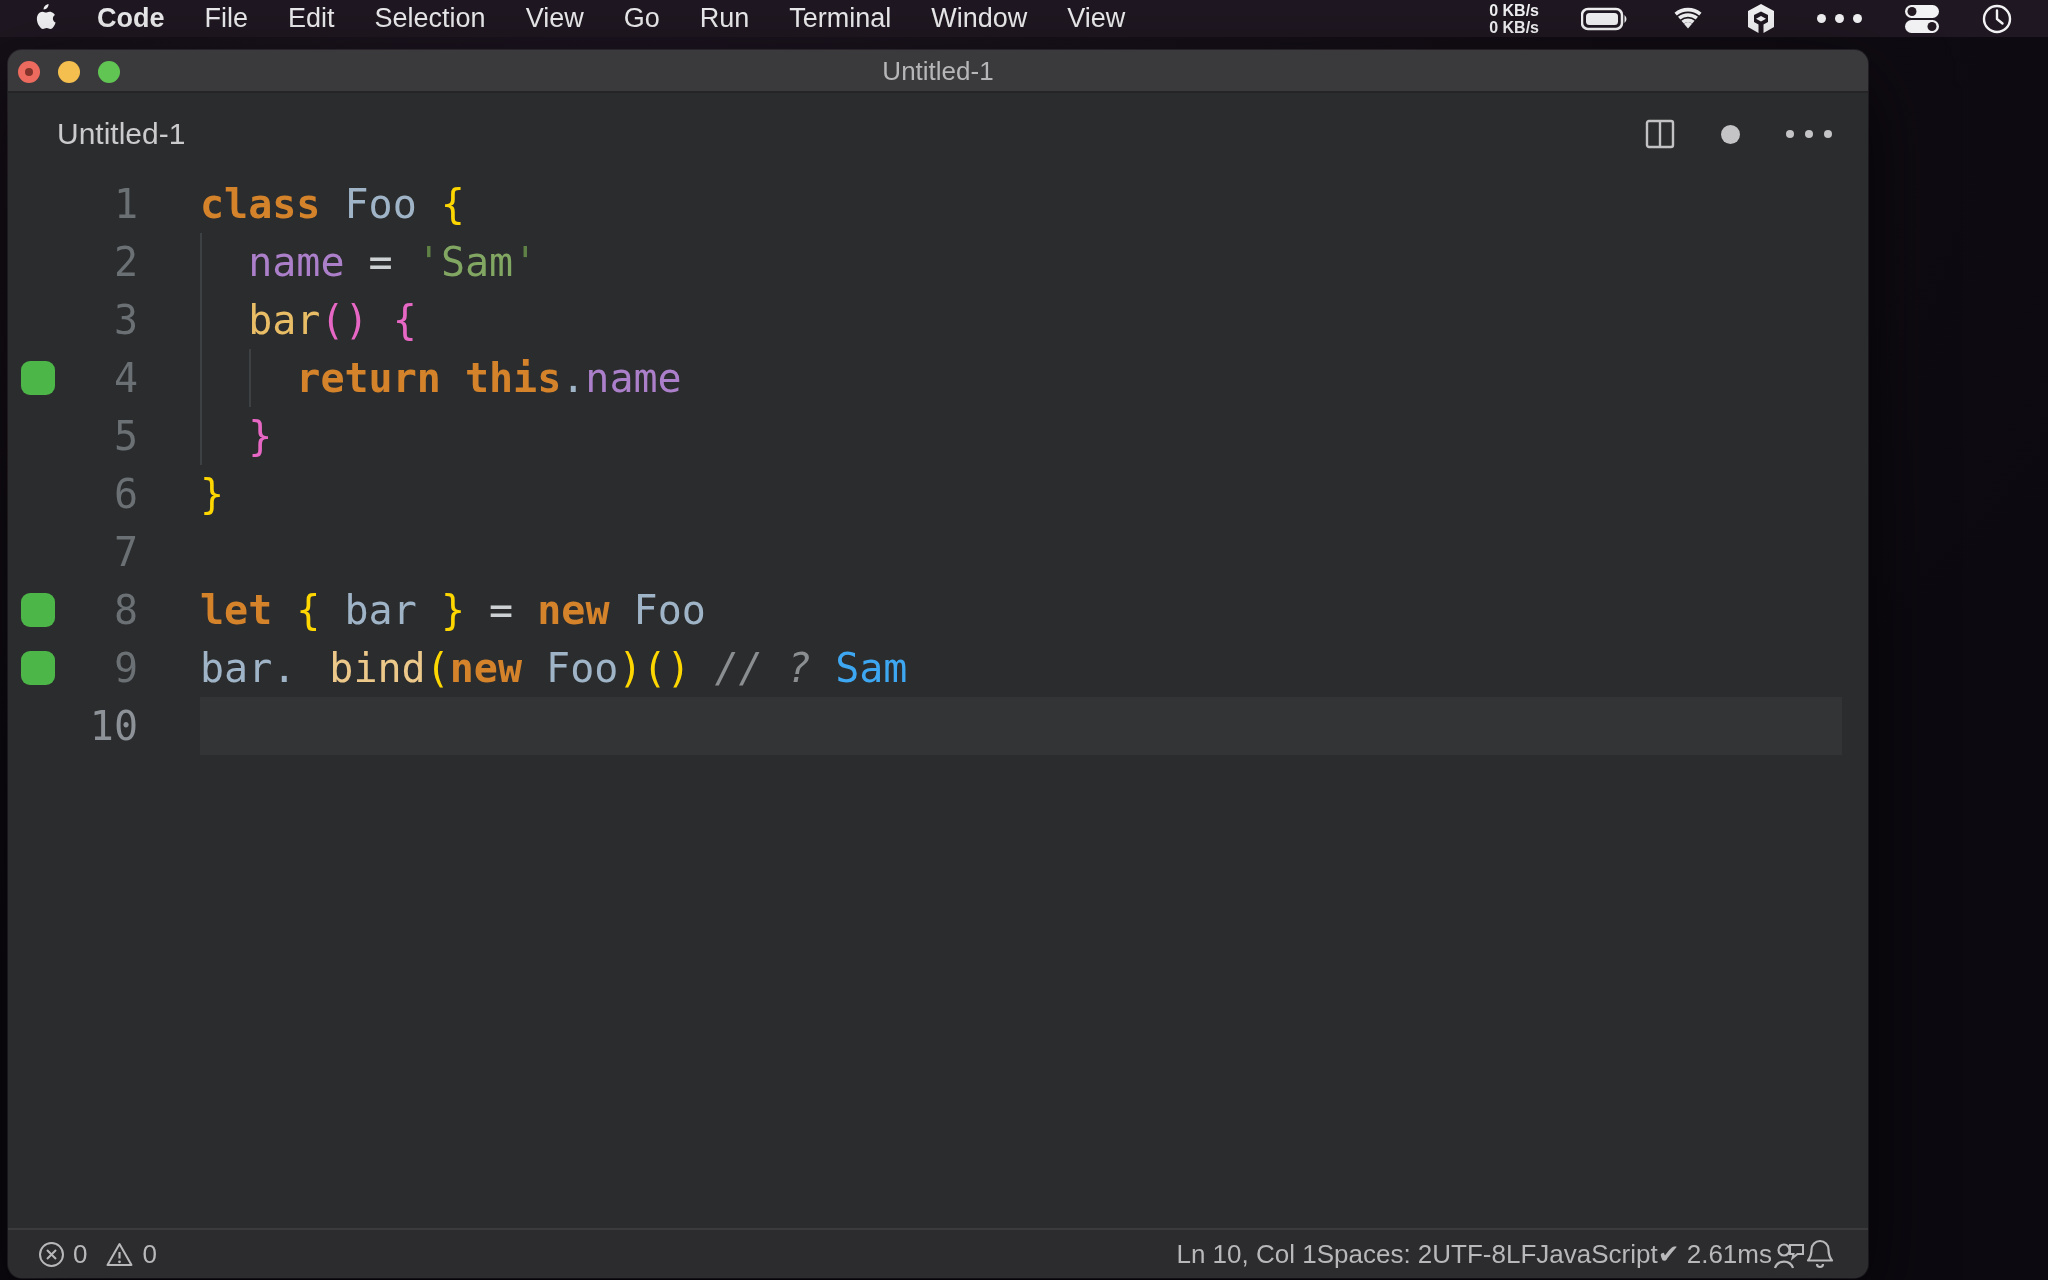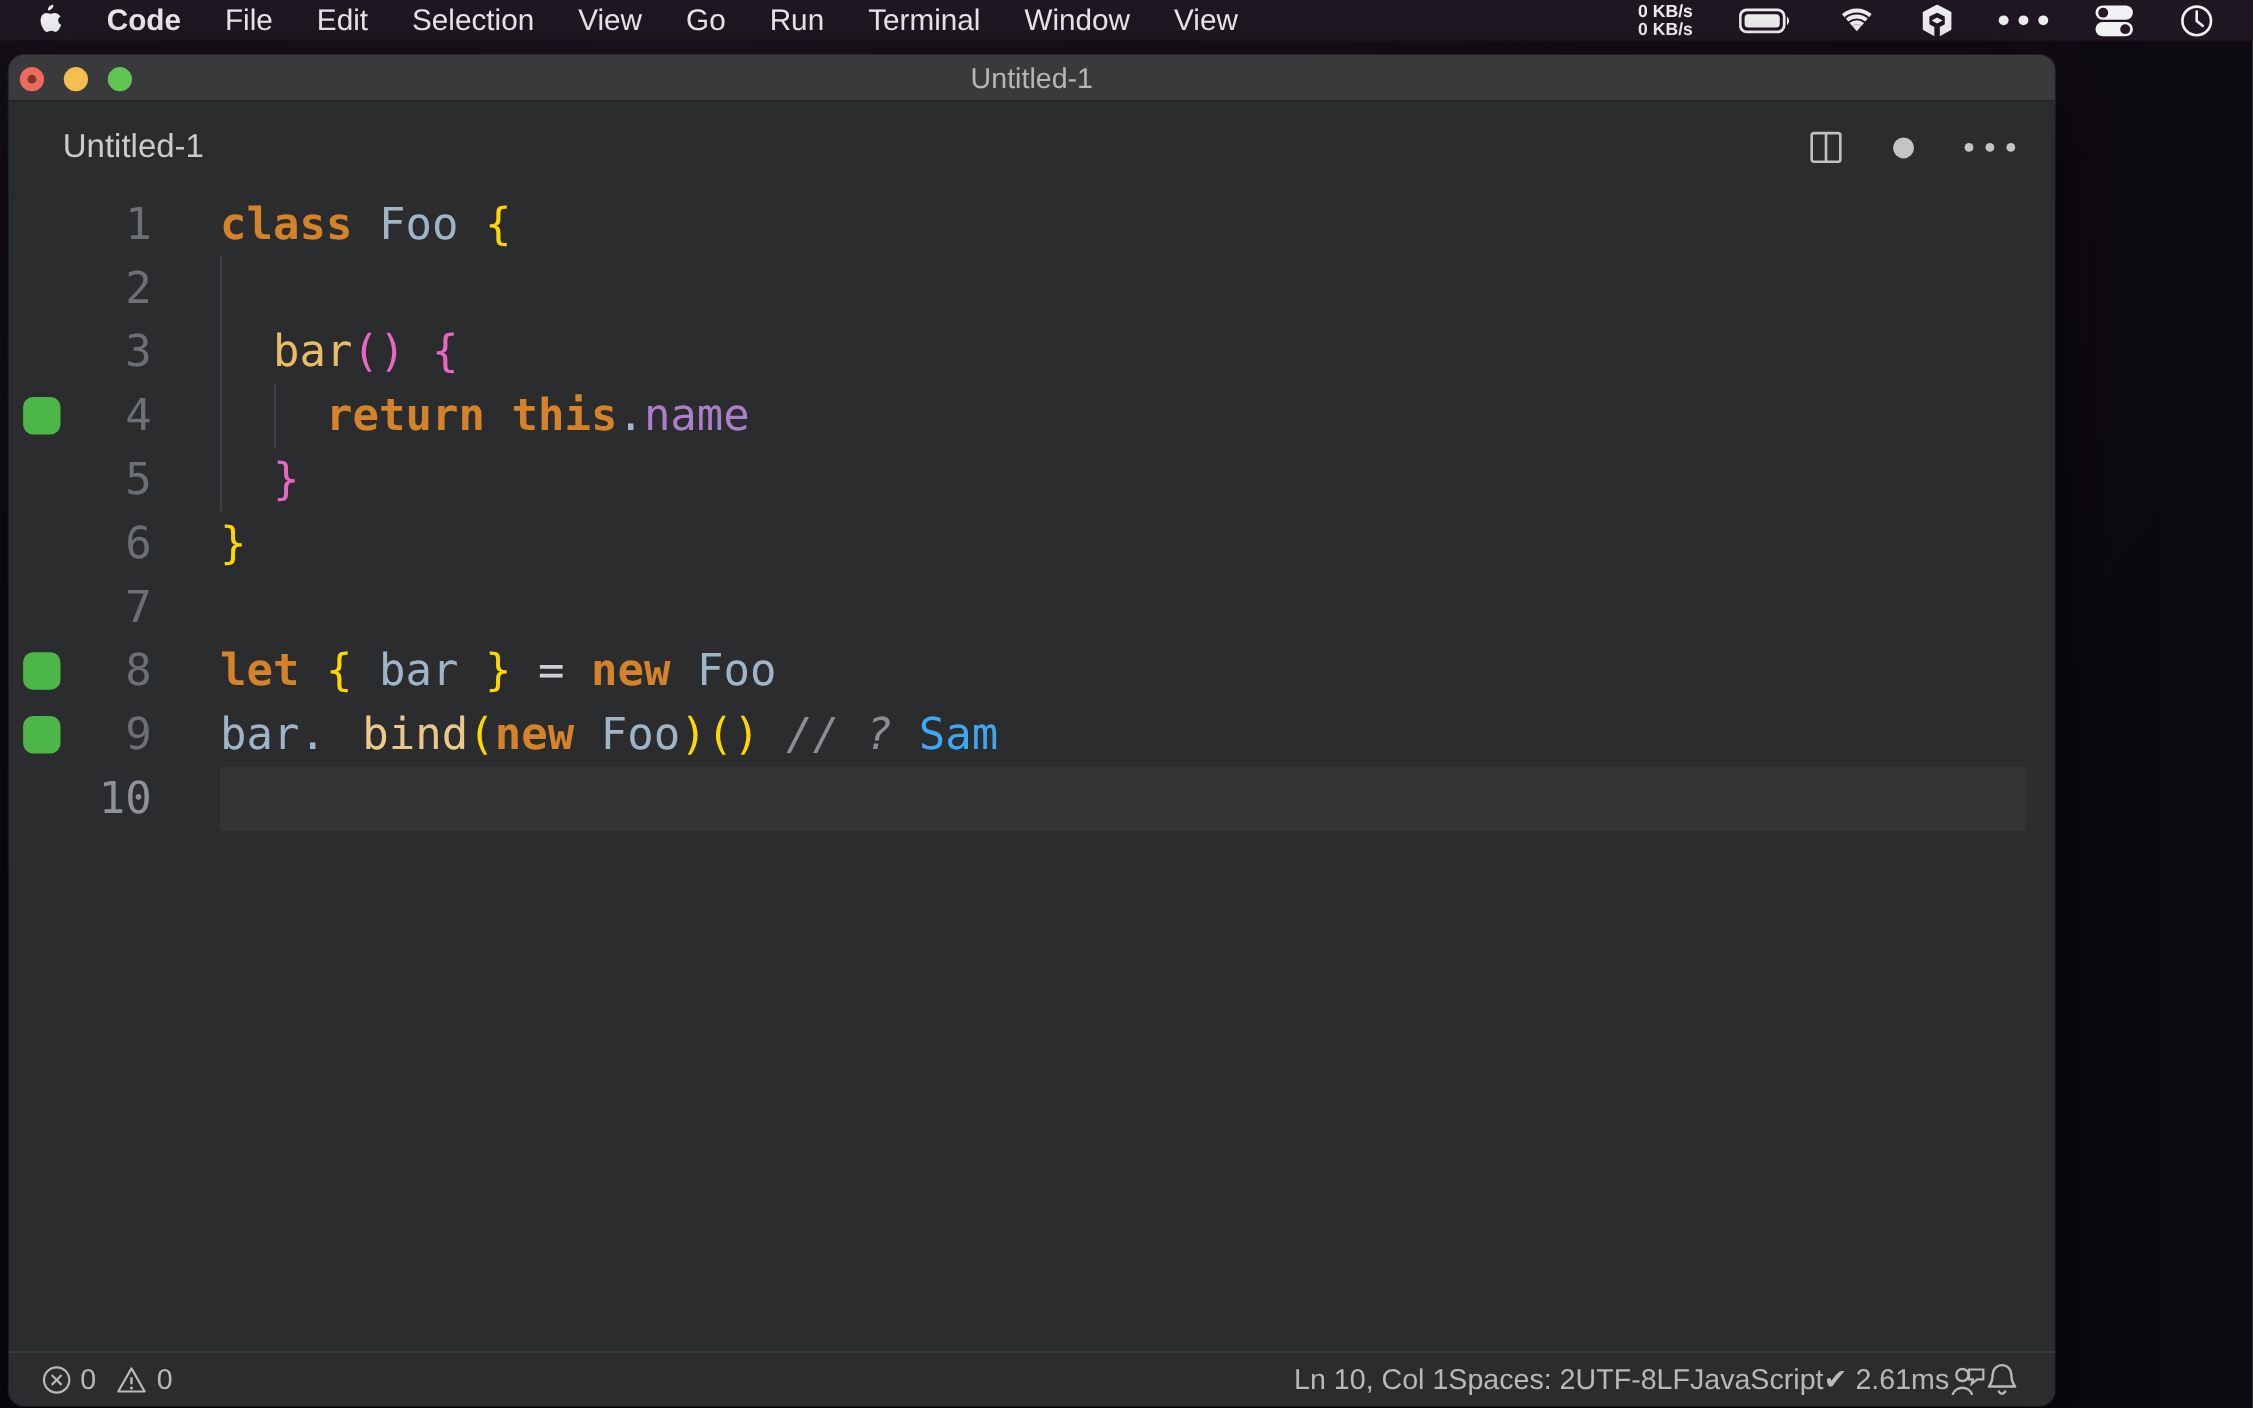--- a/index.html
+++ b/index.html
@@ -205,20 +205,21 @@
 
   <div class="editor-body">
     <div class="guide g0"></div>
     <div class="guide g1"></div>
   <div class="row">
         <span class="num">1</span>
         <span class="code"><span class="tk-kw">class</span><span class="tk-pl"> </span><span class="tk-ty">Foo</span><span class="tk-pl"> </span><span class="tk-b1">{</span></span>
       </div>
       <div class="row">
         <span class="num">2</span>
+        <span class="code"><span class="tk-pl">  </span><span class="tk-pr">name</span><span class="tk-pl"> </span><span class="tk-op">=</span><span class="tk-pl"> </span><span class="tk-sq">'</span><span class="tk-st">Sam</span><span class="tk-sq">'</span></span>
       </div>
       <div class="row">
         <span class="num">3</span>
         <span class="code"><span class="tk-pl">  </span><span class="tk-fn">bar</span><span class="tk-b2">(</span><span class="tk-b2">)</span><span class="tk-pl"> </span><span class="tk-b2">{</span></span>
       </div>
       <div class="row">
         <span class="deco"></span>
         <span class="num">4</span>
         <span class="code"><span class="tk-pl">    </span><span class="tk-kw">return</span><span class="tk-pl"> </span><span class="tk-kw">this</span><span class="tk-dt">.</span><span class="tk-pr">name</span></span>
       </div>

